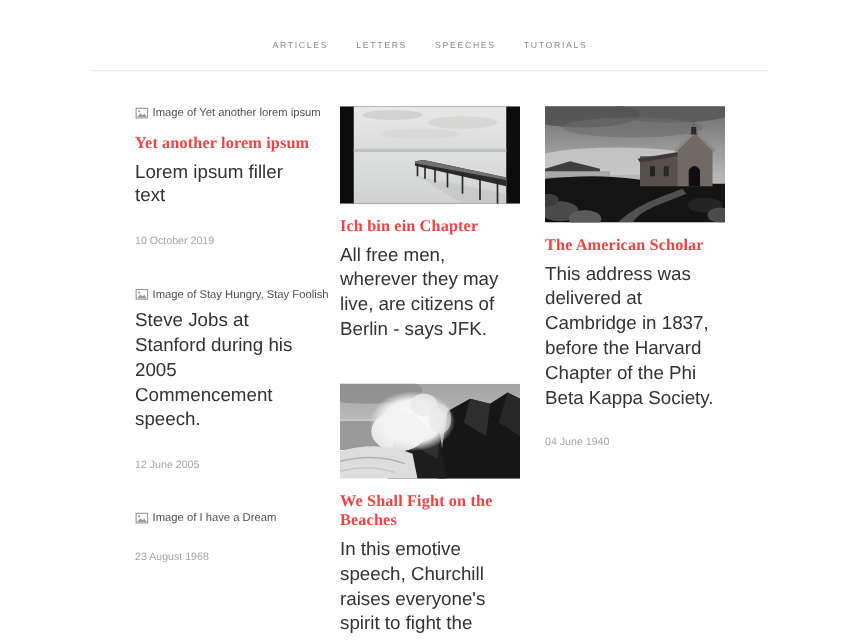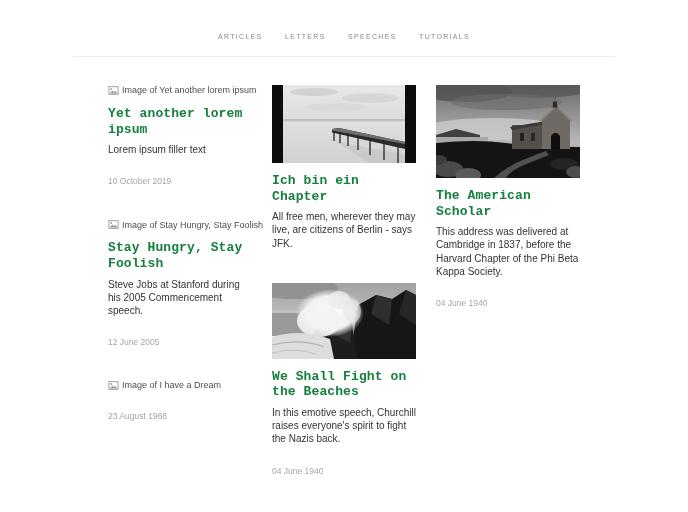--- a/index.html
+++ b/index.html
@@ -30,26 +30,26 @@
   main.grid { width: 472px; margin: 28px auto 0; display: flex; gap: 20px; }
   .col { width: 144px; flex: 0 0 144px; }
   .card { margin-bottom: 33px; }
   .card:last-child { margin-bottom: 0; }
   .broken-row {
     display: flex; align-items: flex-end; gap: 3px;
     font-size: 9px; color: #4f4f4f; white-space: nowrap; line-height: 1.2;
   }
   .broken-row svg { flex: 0 0 auto; margin-top: 0; }
   .card h2 {
-    font-family: Liberation Mono, monospace;
-    font-size: 13px; font-weight: 700; color: #15803d;
+    font-family: Liberation Serif, serif;
+    font-size: 13px; font-weight: 700; color: #ef4444;
     margin: 10px 0 0; line-height: 1.2; letter-spacing: .1px;
     cursor: pointer;
   }
-  .excerpt { font-size: 10px; color: #333; line-height: 1.32; margin: 6px 0 0; }
+  .excerpt { font-size: 15px; color: #333; line-height: 1.32; margin: 6px 0 0; }
   .date { font-size: 8.5px; color: #a5a5a5; margin-top: 20px; }
   .photo-link { display: block; line-height: 0; cursor: pointer; }
   .photo-link svg { display: block; }
 </style>
 </head>
 <body>
 
 <header>
   <nav>
     <a>ARTICLES</a>
@@ -79,21 +79,20 @@
 
     <article class="card">
       <div class="broken-row">
         <svg width="11" height="11" viewBox="0 0 12 12">
           <rect x="1" y="1.8" width="10" height="8.4" fill="none" stroke="#9a9a9a" stroke-width="1"></rect>
           <circle cx="3.6" cy="4.4" r="1" fill="#9a9a9a"></circle>
           <path d="M1.8 9.4 L4.8 6 L6.5 7.9 L8.2 6.3 L10.2 9.4 Z" fill="#9a9a9a"></path>
         </svg>
         <span>Image of Stay Hungry, Stay Foolish</span>
       </div>
-      <h2>Stay Hungry, Stay Foolish</h2>
       <p class="excerpt">Steve Jobs at Stanford during his 2005 Commencement speech.</p>
       <div class="date">12 June 2005</div>
     </article>
 
     <article class="card">
       <div class="broken-row">
         <svg width="11" height="11" viewBox="0 0 12 12">
           <rect x="1" y="1.8" width="10" height="8.4" fill="none" stroke="#9a9a9a" stroke-width="1"></rect>
           <circle cx="3.6" cy="4.4" r="1" fill="#9a9a9a"></circle>
           <path d="M1.8 9.4 L4.8 6 L6.5 7.9 L8.2 6.3 L10.2 9.4 Z" fill="#9a9a9a"></path>

